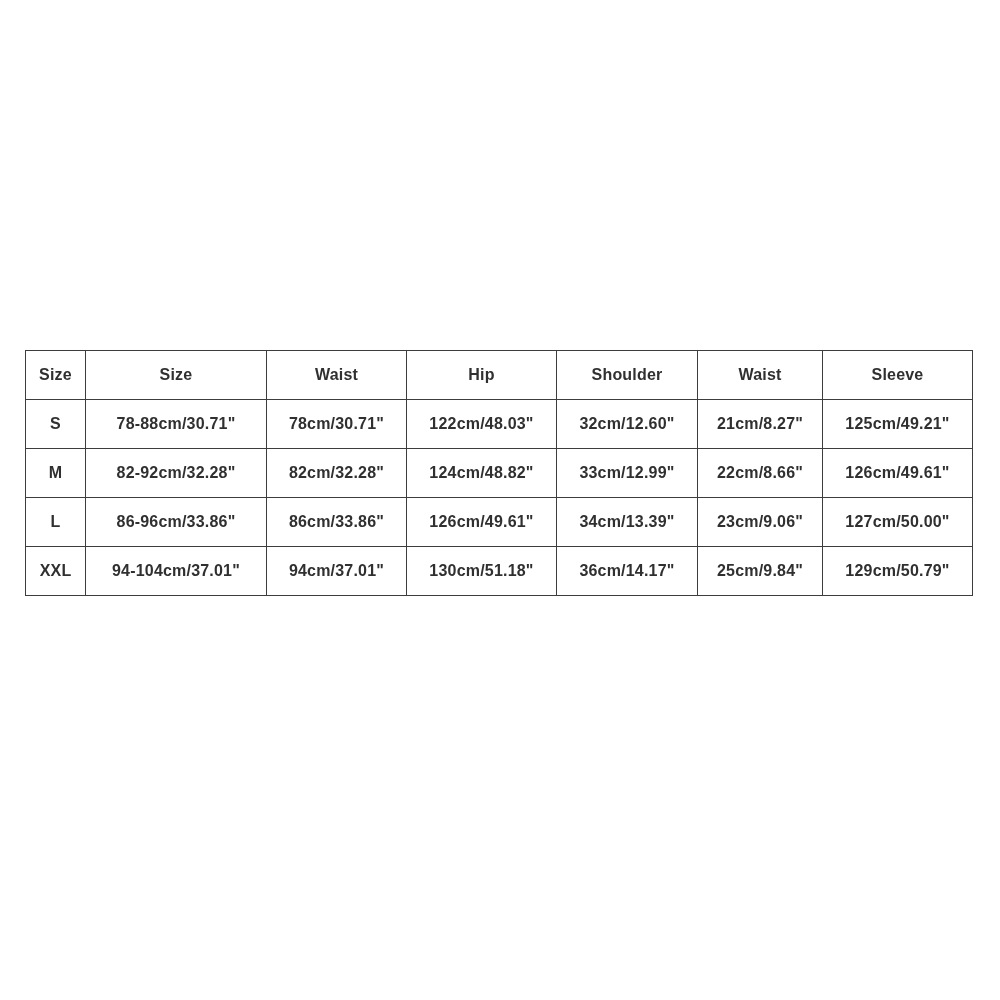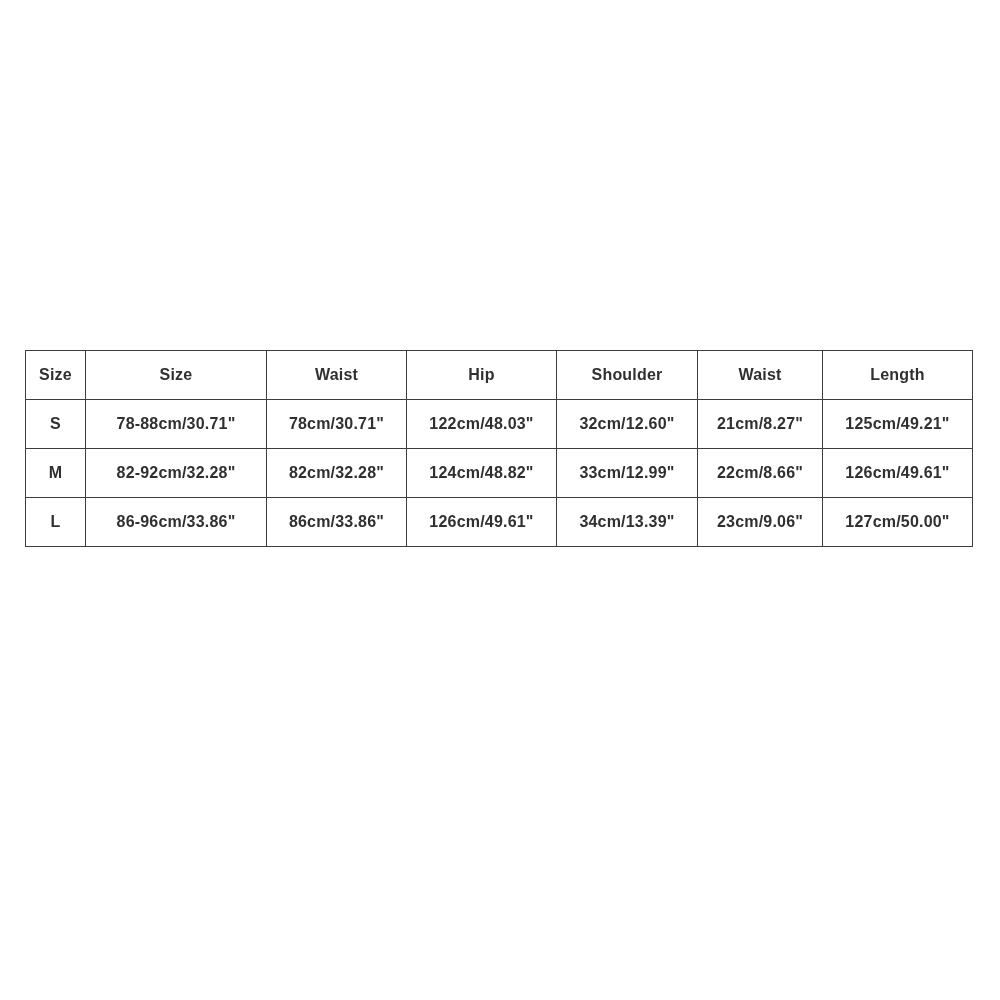--- a/index.html
+++ b/index.html
@@ -60,21 +60,21 @@
         <col class="c-length">
     </colgroup>
     <thead>
       <tr>
         <th>Size</th>
         <th>Size</th>
         <th>Waist</th>
         <th>Hip</th>
         <th>Shoulder</th>
         <th>Waist</th>
-        <th>Length</th>
+        <th>Sleeve</th>
       </tr>
     </thead>
     <tbody>
       <tr>
         <td>S</td>
         <td>78-88cm/30.71"</td>
         <td>78cm/30.71"</td>
         <td>122cm/48.03"</td>
         <td>32cm/12.60"</td>
         <td>21cm/8.27"</td>
@@ -91,15 +91,24 @@
       </tr>
       <tr>
         <td>L</td>
         <td>86-96cm/33.86"</td>
         <td>86cm/33.86"</td>
         <td>126cm/49.61"</td>
         <td>34cm/13.39"</td>
         <td>23cm/9.06"</td>
         <td>127cm/50.00"</td>
       </tr>
+      <tr>
+        <td>XXL</td>
+        <td>94-104cm/37.01"</td>
+        <td>94cm/37.01"</td>
+        <td>130cm/51.18"</td>
+        <td>36cm/14.17"</td>
+        <td>25cm/9.84"</td>
+        <td>129cm/50.79"</td>
+      </tr>
     </tbody>
   </table>
 </div>
 
 </body></html>

